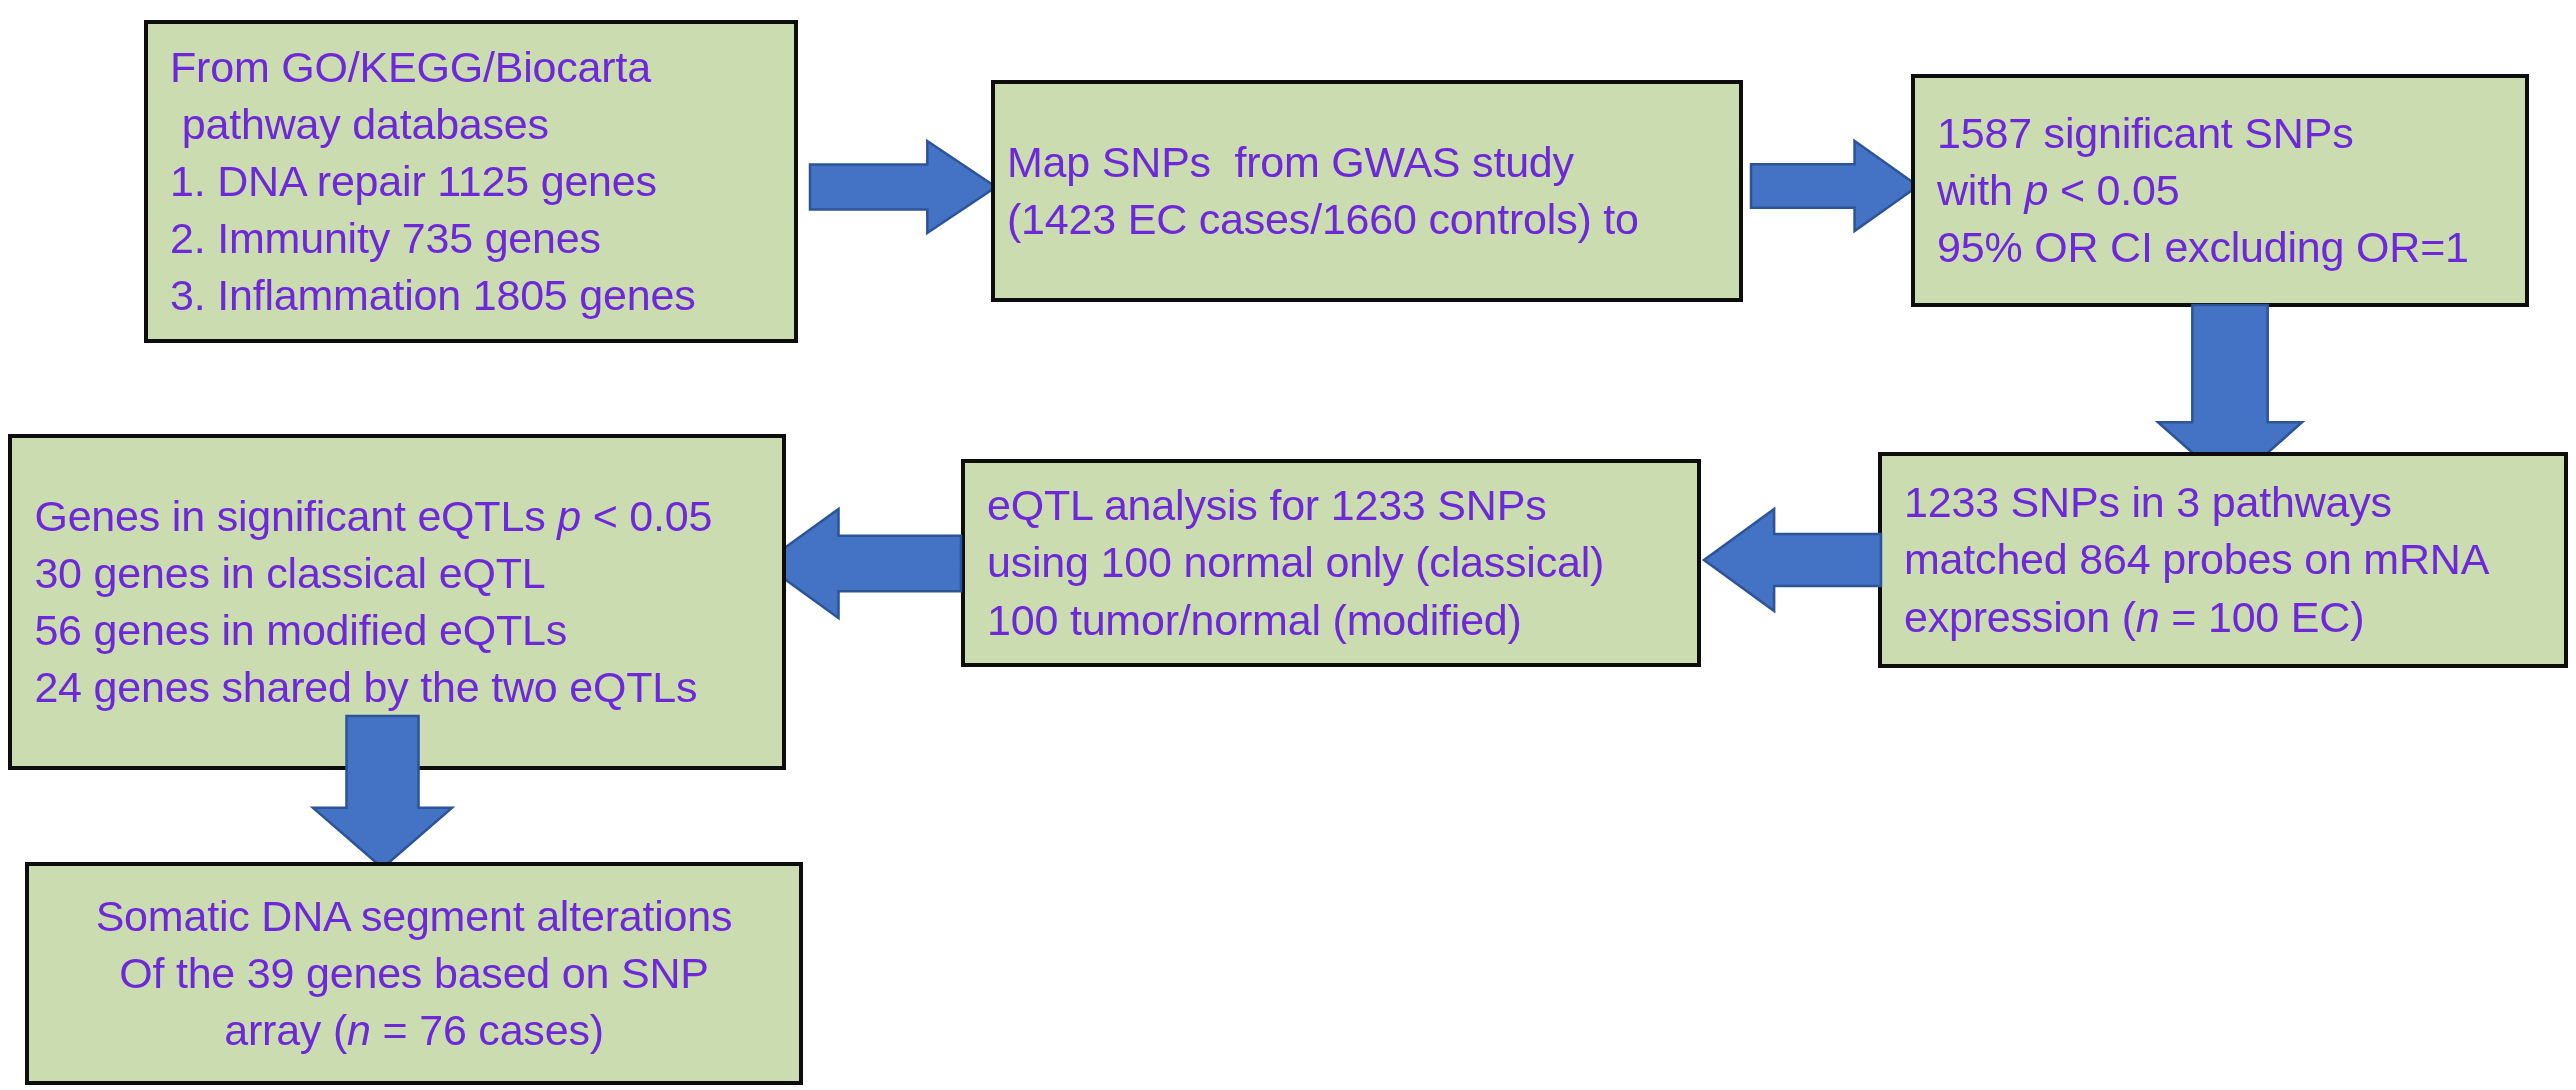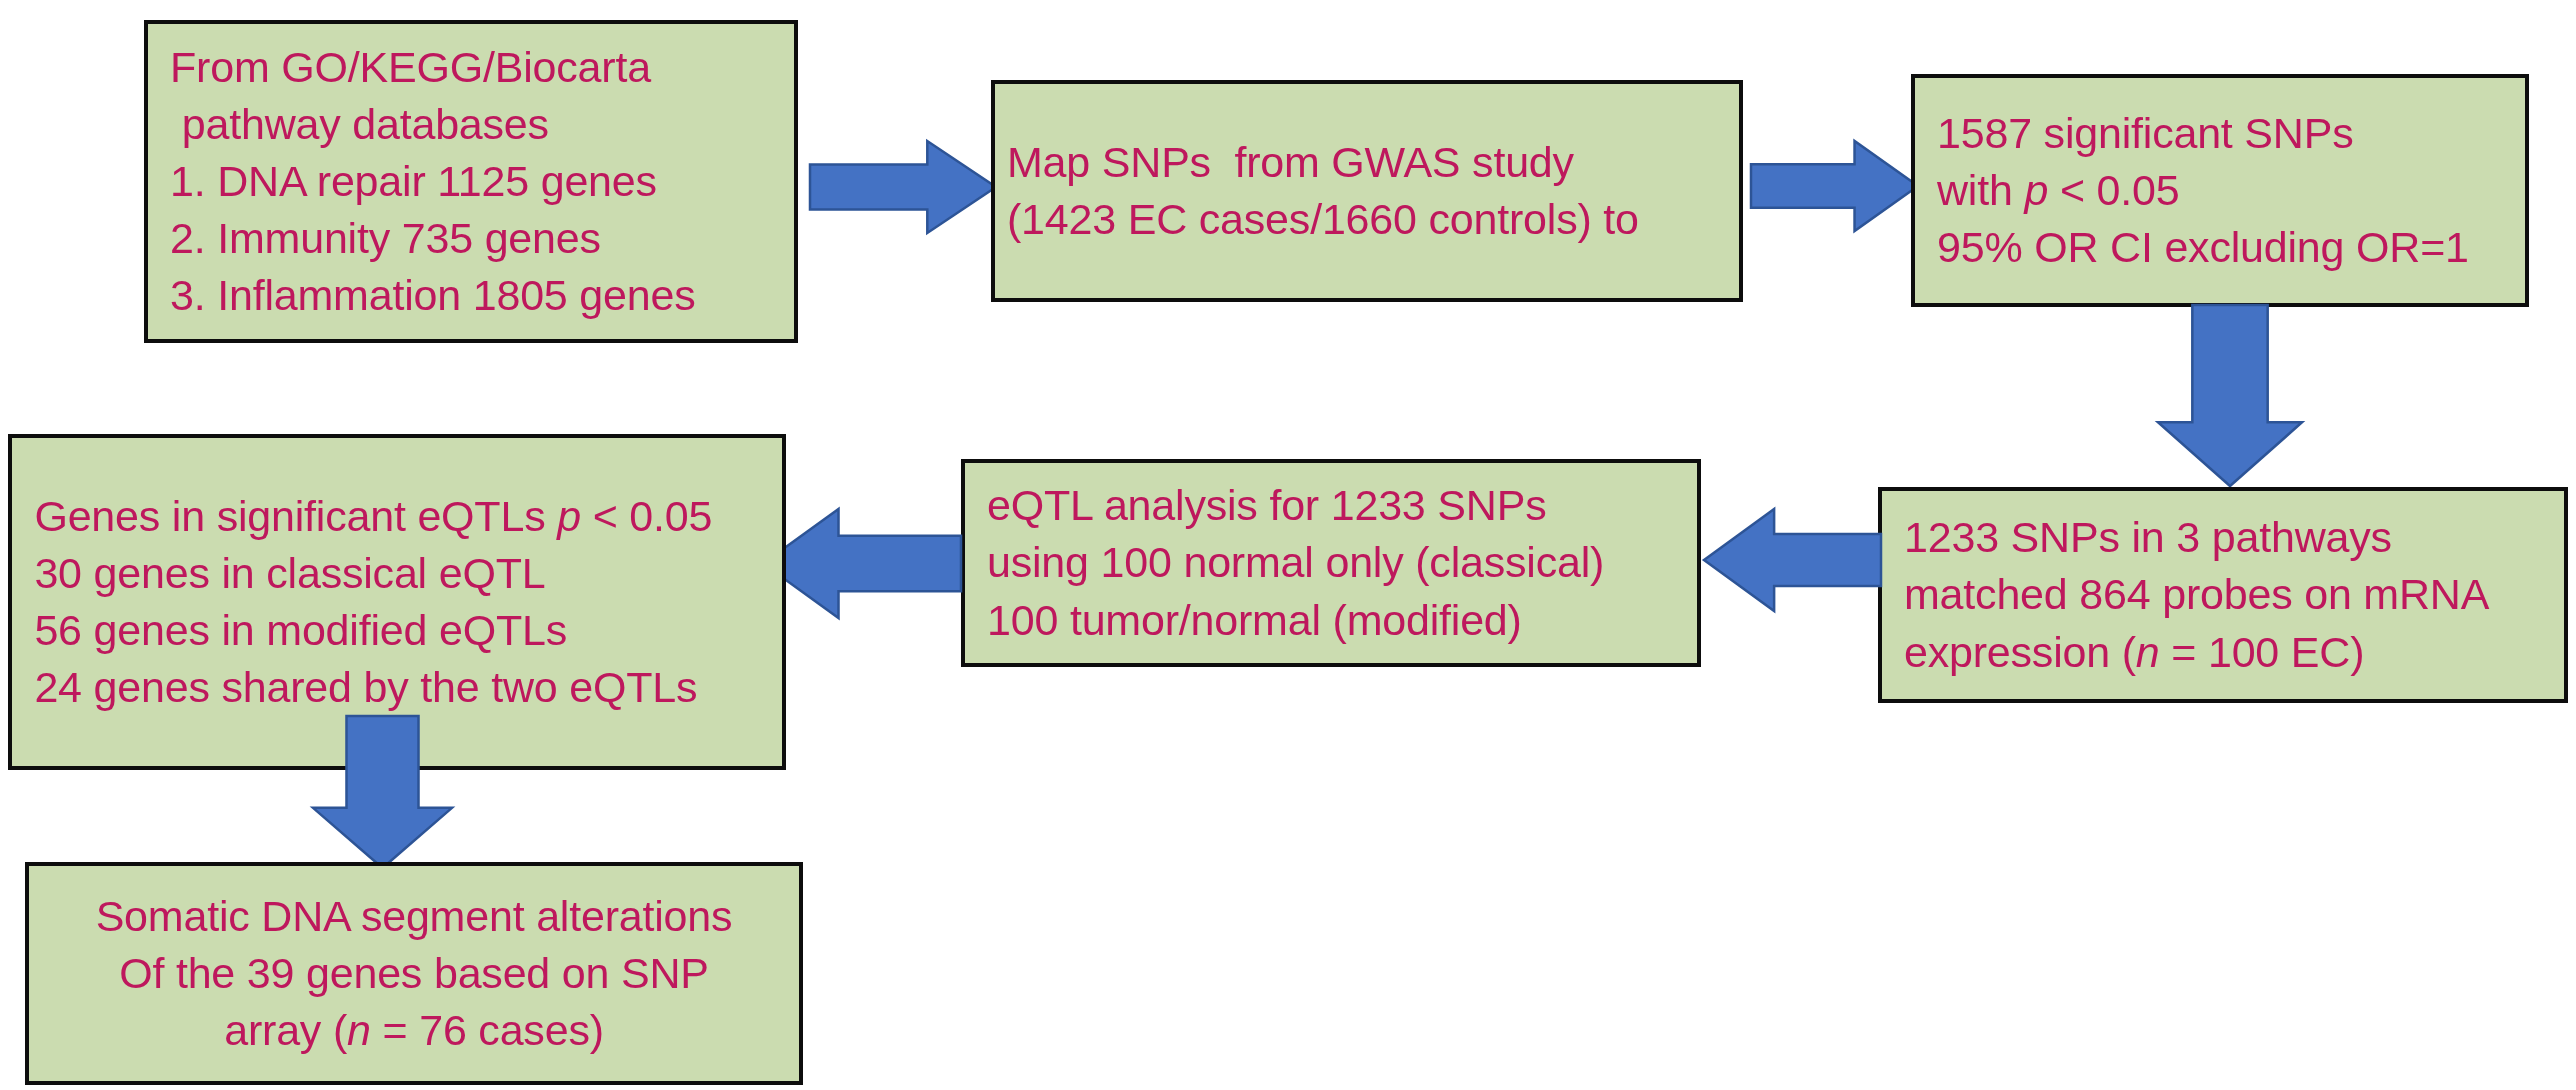--- a/index.html
+++ b/index.html
@@ -24,21 +24,21 @@
     background: #cbdcb0;
     border: 4.2px solid #0d0d0d;
     display: flex;
     flex-direction: column;
     justify-content: center;
     padding: 11.7px 22px;
   }
   .node .line {
     font-size: 43px;
     line-height: 1.33;
-    color: #be185d;
+    color: #6d28d9;
     white-space: pre;
     letter-spacing: -0.2px;
   }
   .node .line i {
     font-style: italic;
   }
   .arrow {
     position: absolute;
   }
   .arrow svg {
@@ -89,21 +89,21 @@
     <div class="line">with <i>p</i> &lt; 0.05</div>
     <div class="line">95% OR CI excluding OR=1</div>
   </div>
 
   <div class="arrow" style="left:2158px; top:305px; width:144px; height:181px;">
     <svg viewBox="0 0 172 216" preserveAspectRatio="none">
       <polygon points="41,0 131,0 131,140 172,140 86,216 0,140 41,140"></polygon>
     </svg>
   </div>
 
-  <div class="node" style="left:1878px; top:452px; width:690px; height:216px;margin-top:35px;">
+  <div class="node" style="left:1878px; top:452px; width:690px; height:216px;">
     <div class="line">1233 SNPs in 3 pathways</div>
     <div class="line">matched 864 probes on mRNA</div>
     <div class="line">expression (<i>n</i> = 100 EC)</div>
   </div>
 
   <div class="arrow" style="left:1704px; top:509px; width:177px; height:102px;">
     <svg viewBox="0 0 212 122" preserveAspectRatio="none">
       <polygon points="0,61 84,0 84,30 212,30 212,92 84,92 84,122"></polygon>
     </svg>
   </div>

